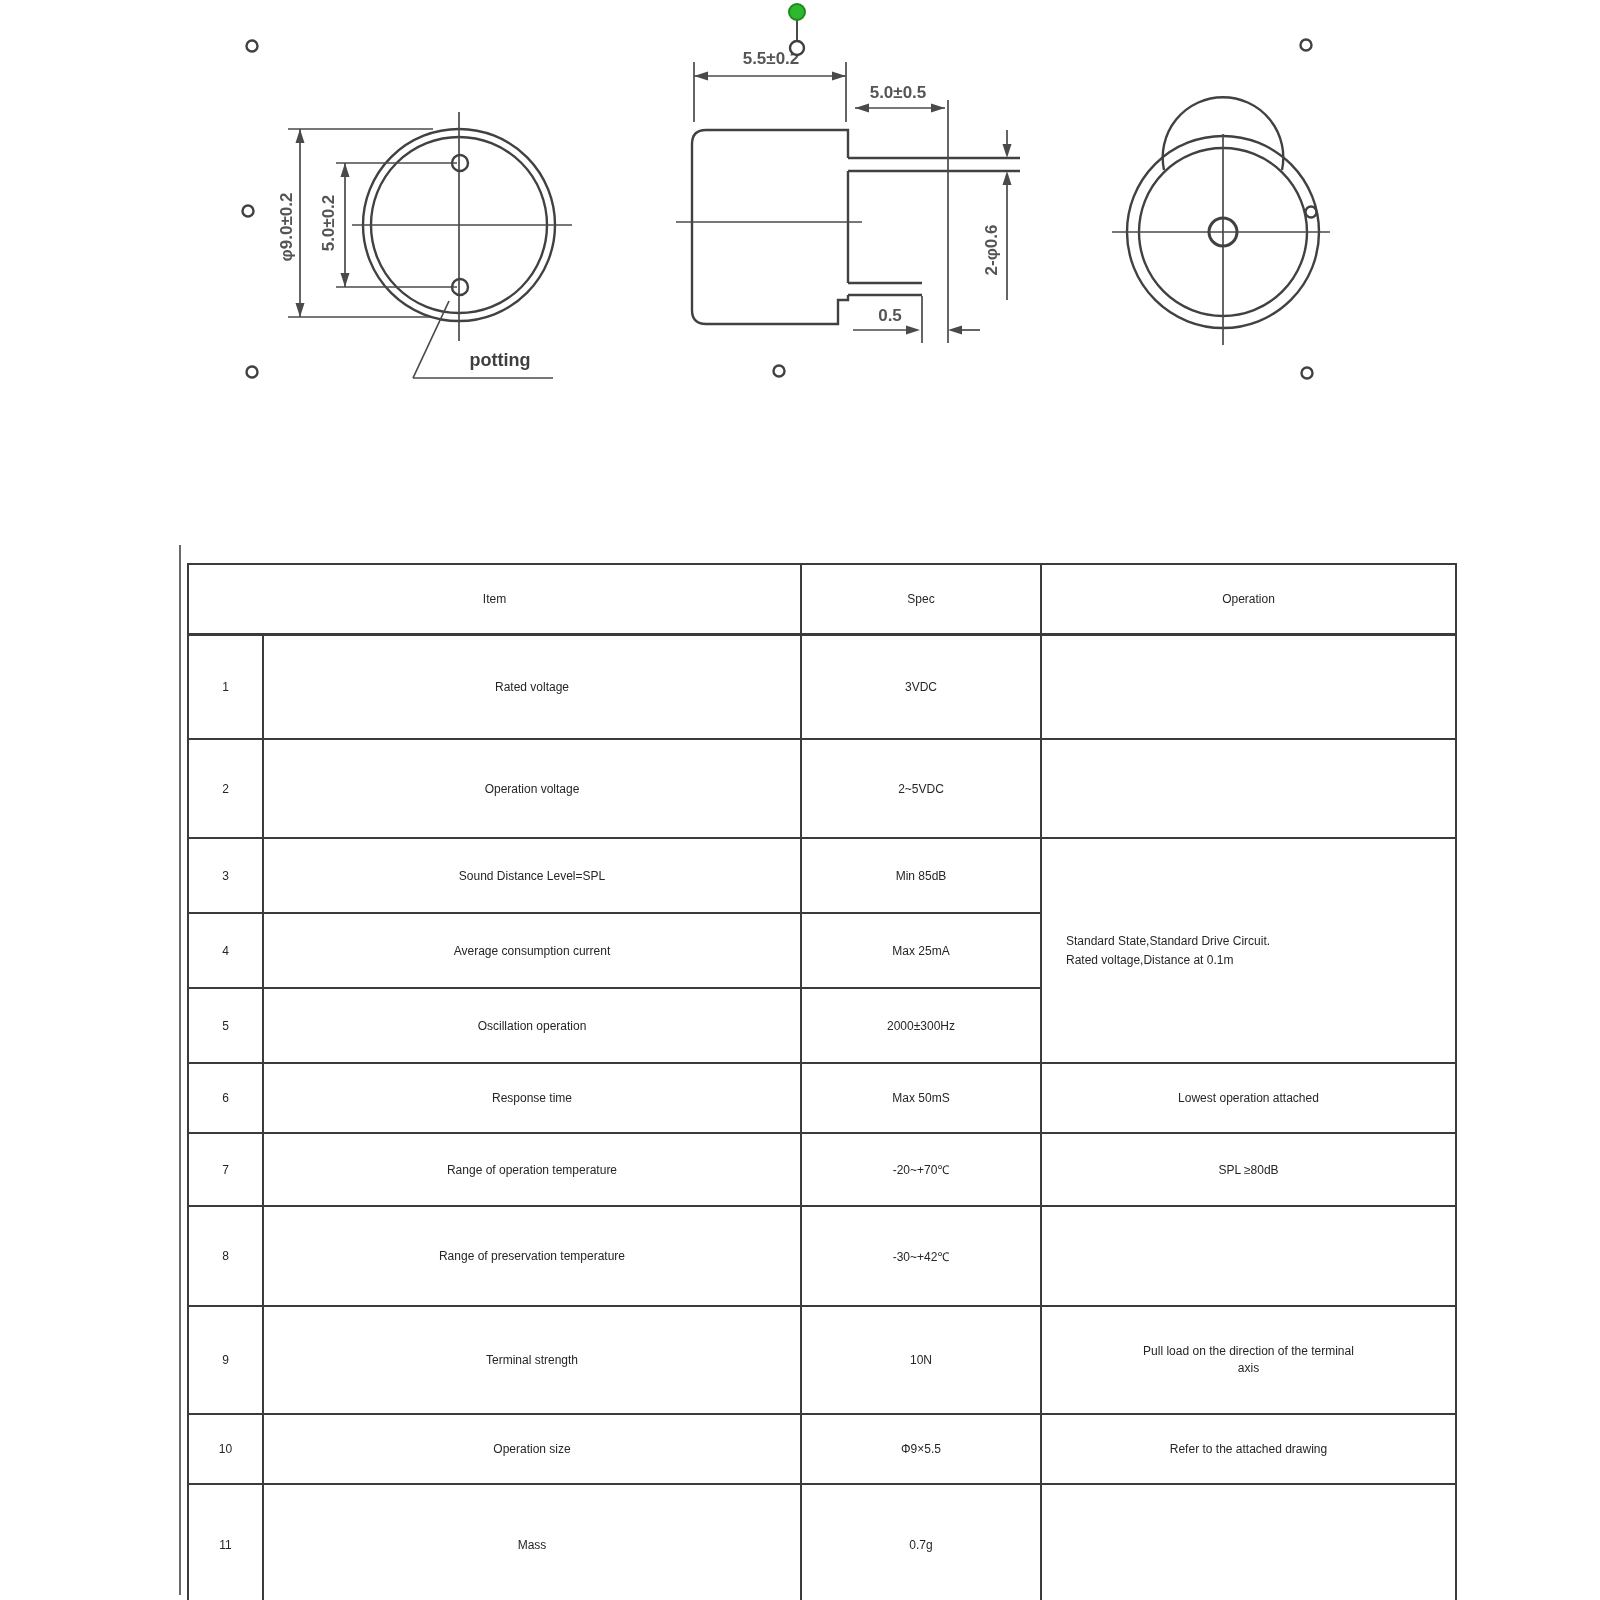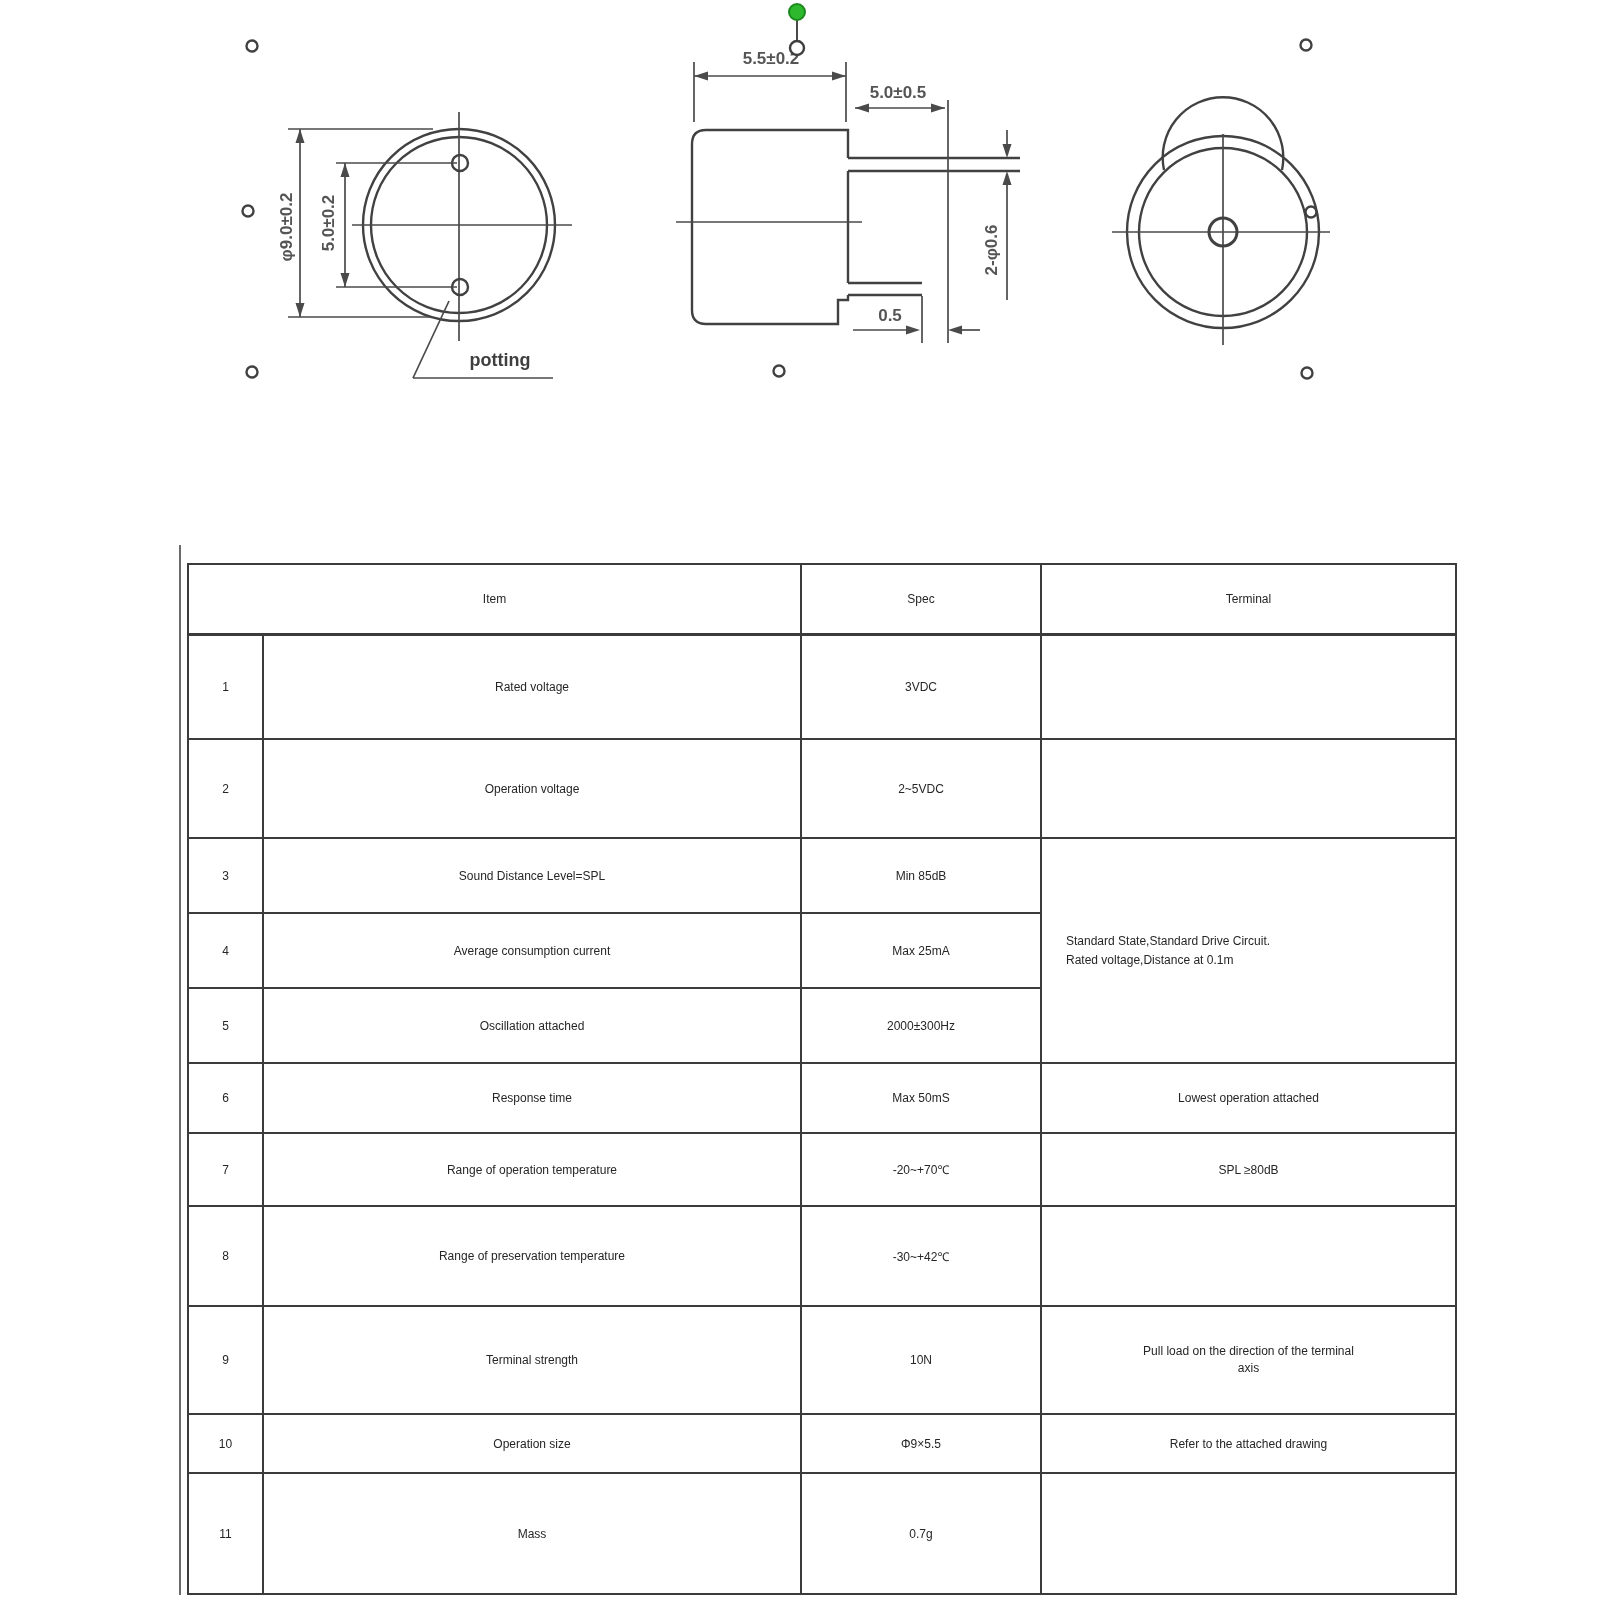--- a/index.html
+++ b/index.html
@@ -130,21 +130,21 @@
   <colgroup>
     <col style="width:75px">
         <col style="width:538px">
         <col style="width:240px">
         <col style="width:415px">
   </colgroup>
   <tbody>
     <tr class="hd" style="height:70px">
       <td colspan="2">Item</td>
       <td>Spec</td>
-      <td>Terminal</td>
+      <td>Operation</td>
     </tr>
 
     <tr style="height:105px">
       <td>1</td>
       <td>Rated voltage</td>
       <td>3VDC</td>
       <td></td>
     </tr>
 
     <tr style="height:99px">
@@ -163,21 +163,21 @@
     </tr>
 
     <tr style="height:75px">
       <td>4</td>
       <td>Average consumption current</td>
       <td>Max 25mA</td>
     </tr>
 
     <tr style="height:75px">
       <td>5</td>
-      <td>Oscillation attached</td>
+      <td>Oscillation operation</td>
       <td>2000±300Hz</td>
     </tr>
 
     <tr style="height:70px">
       <td>6</td>
       <td>Response time</td>
       <td>Max 50mS</td>
       <td>Lowest operation attached</td>
     </tr>
 
@@ -196,21 +196,21 @@
     </tr>
 
     <tr style="height:108px">
       <td>9</td>
       <td>Terminal strength</td>
       <td>10N</td>
       <td class="cond-pre">Pull load on the direction of the terminal
 axis</td>
     </tr>
 
-    <tr style="height:59px">
+    <tr style="height:70px">
       <td>10</td>
       <td>Operation size</td>
       <td>Φ9×5.5</td>
       <td>Refer to the attached drawing</td>
     </tr>
 
     <tr style="height:121px">
       <td>11</td>
       <td>Mass</td>
       <td>0.7g</td>

